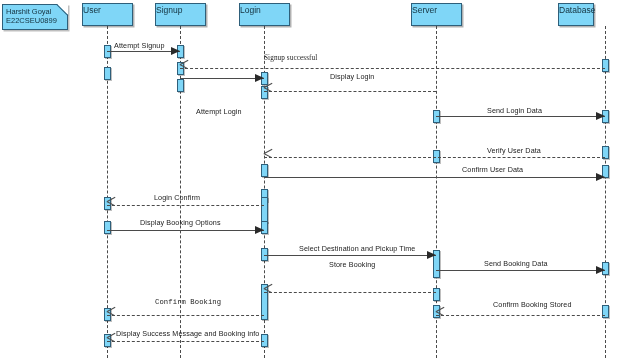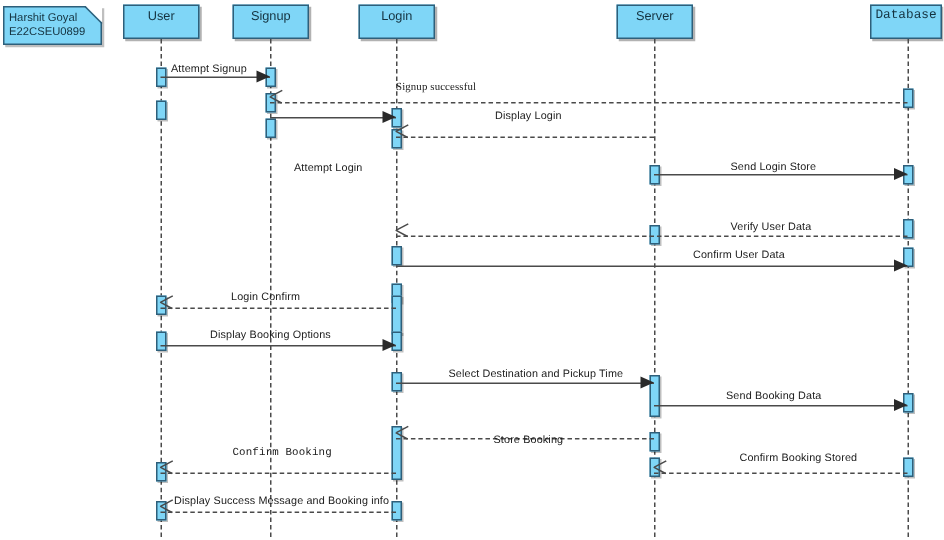--- a/index.html
+++ b/index.html
@@ -17,21 +17,21 @@
     background: #ffffff;
     overflow: hidden;
   }
   .lifeline-head {
     position: absolute;
     box-sizing: border-box;
     background: #7fd6f7;
     border: 1.5px solid #2e5f7a;
     color: #14323f;
     font-size: 8.5px;
-    text-align: center;
+    text-align: left;
     line-height: 1.1;
     padding-top: 2px;
     box-shadow: 1.5px 1.5px 0 rgba(0,0,0,0.30);
   }
   .lifeline-line {
     position: absolute;
     width: 0;
     border-left: 1.3px dashed #4a4a4a;
   }
   .activation {
@@ -111,21 +111,21 @@
 <div id="canvas">
   <div id="layer-lifelines">
       <div class="lifeline-head" style="left: 82px; top: 3px; width: 51px; height: 23px;"><span>User</span></div>
       <div class="lifeline-line" style="left: 107px; top: 26px; height: 332px;"></div>
       <div class="lifeline-head" style="left: 155px; top: 3px; width: 51px; height: 23px;"><span>Signup</span></div>
       <div class="lifeline-line" style="left: 180px; top: 26px; height: 332px;"></div>
       <div class="lifeline-head" style="left: 239px; top: 3px; width: 51px; height: 23px;"><span>Login</span></div>
       <div class="lifeline-line" style="left: 264px; top: 26px; height: 332px;"></div>
       <div class="lifeline-head" style="left: 411px; top: 3px; width: 51px; height: 23px;"><span>Server</span></div>
       <div class="lifeline-line" style="left: 436px; top: 26px; height: 332px;"></div>
-      <div class="lifeline-head" style="left: 580px; top: 3px; width: 48px; height: 23px; font-family: Liberation Mono, monospace;"><span>Database</span></div>
+      <div class="lifeline-head" style="left: 558px; top: 3px; width: 36px; height: 23px;"><span>Database</span></div>
       <div class="lifeline-line" style="left: 605px; top: 26px; height: 332px;"></div>
     </div>
   <div id="layer-activations">
       <div class="activation" style="left: 103.5px; top: 45px; width: 7px; height: 13px;"></div>
       <div class="activation" style="left: 103.5px; top: 67px; width: 7px; height: 13px;"></div>
       <div class="activation" style="left: 103.5px; top: 197px; width: 7px; height: 13px;"></div>
       <div class="activation" style="left: 103.5px; top: 221px; width: 7px; height: 13px;"></div>
       <div class="activation" style="left: 103.5px; top: 308px; width: 7px; height: 13px;"></div>
       <div class="activation" style="left: 103.5px; top: 334px; width: 7px; height: 13px;"></div>
       <div class="activation" style="left: 176.5px; top: 45px; width: 7px; height: 13px;"></div>
@@ -166,21 +166,21 @@
       <div class="arrow-head-filled right" style="top: 73.5px; left: 255px;"></div>
       <div class="msg-label" style="left: 196px; top: 68px; margin-top: 39px;">Attempt Login</div>
       <div class="msg-line dashed" style="left: 264px; top: 91px; width: 172px;"></div>
       <div class="arrow-open left" style="top: 86.5px; left: 264px;">
         <i class="a"></i>
         <i class="b"></i>
       </div>
       <div class="msg-label" style="left: 330px; top: 72px;">Display Login</div>
       <div class="msg-line solid" style="left: 436px; top: 116px; width: 169px;"></div>
       <div class="arrow-head-filled right" style="top: 111.5px; left: 596px;"></div>
-      <div class="msg-label" style="left: 487px; top: 106px;">Send Login Store</div>
+      <div class="msg-label" style="left: 487px; top: 106px;">Send Login Data</div>
       <div class="msg-line dashed" style="left: 264px; top: 157px; width: 341px;"></div>
       <div class="arrow-open left" style="top: 152.5px; left: 264px;">
         <i class="a"></i>
         <i class="b"></i>
       </div>
       <div class="msg-label" style="left: 487px; top: 146px;">Verify User Data</div>
       <div class="msg-line solid" style="left: 264px; top: 177px; width: 341px;"></div>
       <div class="arrow-head-filled right" style="top: 172.5px; left: 596px;"></div>
       <div class="msg-label" style="left: 462px; top: 165px;">Confirm User Data</div>
       <div class="msg-line dashed" style="left: 107px; top: 205px; width: 157px;"></div>
@@ -196,21 +196,21 @@
       <div class="arrow-head-filled right" style="top: 250.5px; left: 427px;"></div>
       <div class="msg-label" style="left: 299px; top: 244px;">Select Destination and Pickup Time</div>
       <div class="msg-line solid" style="left: 436px; top: 270px; width: 169px;"></div>
       <div class="arrow-head-filled right" style="top: 265.5px; left: 596px;"></div>
       <div class="msg-label" style="left: 484px; top: 259px;">Send Booking Data</div>
       <div class="msg-line dashed" style="left: 264px; top: 292px; width: 172px;"></div>
       <div class="arrow-open left" style="top: 287.5px; left: 264px;">
         <i class="a"></i>
         <i class="b"></i>
       </div>
-      <div class="msg-label" style="left: 329px; top: 288px; text-align: center;">Store Booking</div>
+      <div class="msg-label" style="left: 329px; top: 260px; text-align: center;">Store Booking</div>
       <div class="msg-line dashed" style="left: 436px; top: 315px; width: 169px;"></div>
       <div class="arrow-open left" style="top: 310.5px; left: 436px;">
         <i class="a"></i>
         <i class="b"></i>
       </div>
       <div class="msg-label" style="left: 493px; top: 300px;">Confirm Booking Stored</div>
       <div class="msg-line dashed" style="left: 107px; top: 315px; width: 157px;"></div>
       <div class="arrow-open left" style="top: 310.5px; left: 107px;">
         <i class="a"></i>
         <i class="b"></i>

